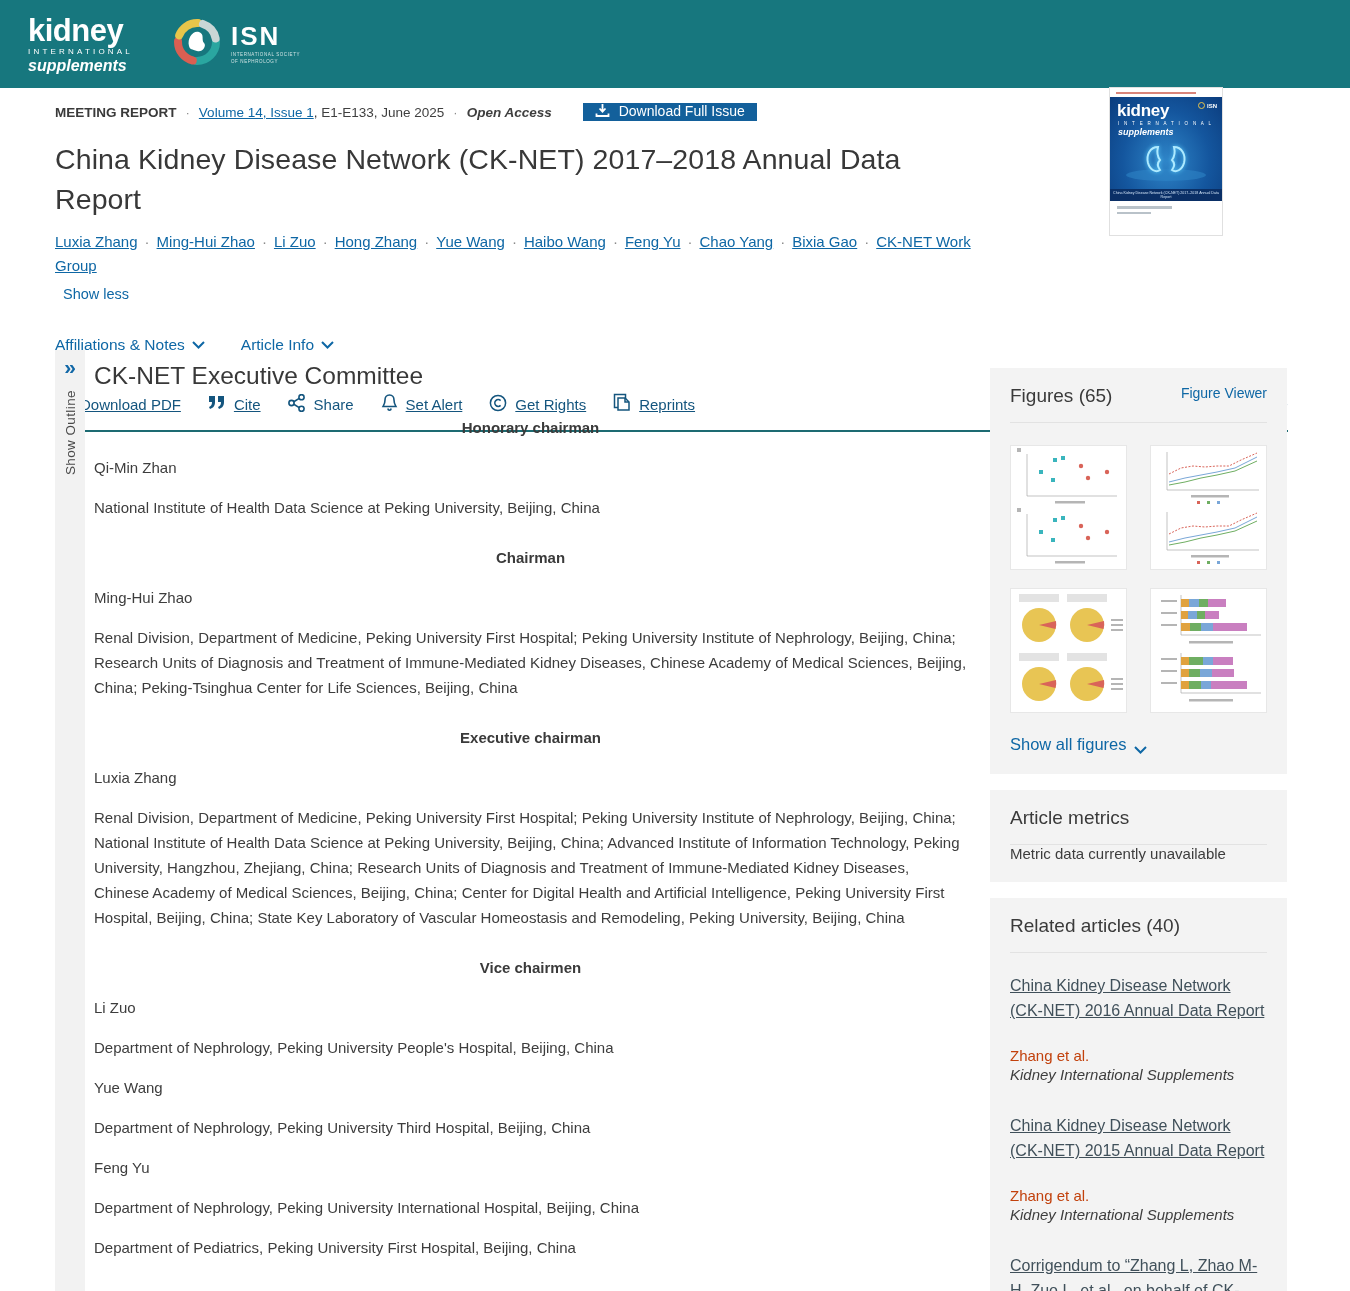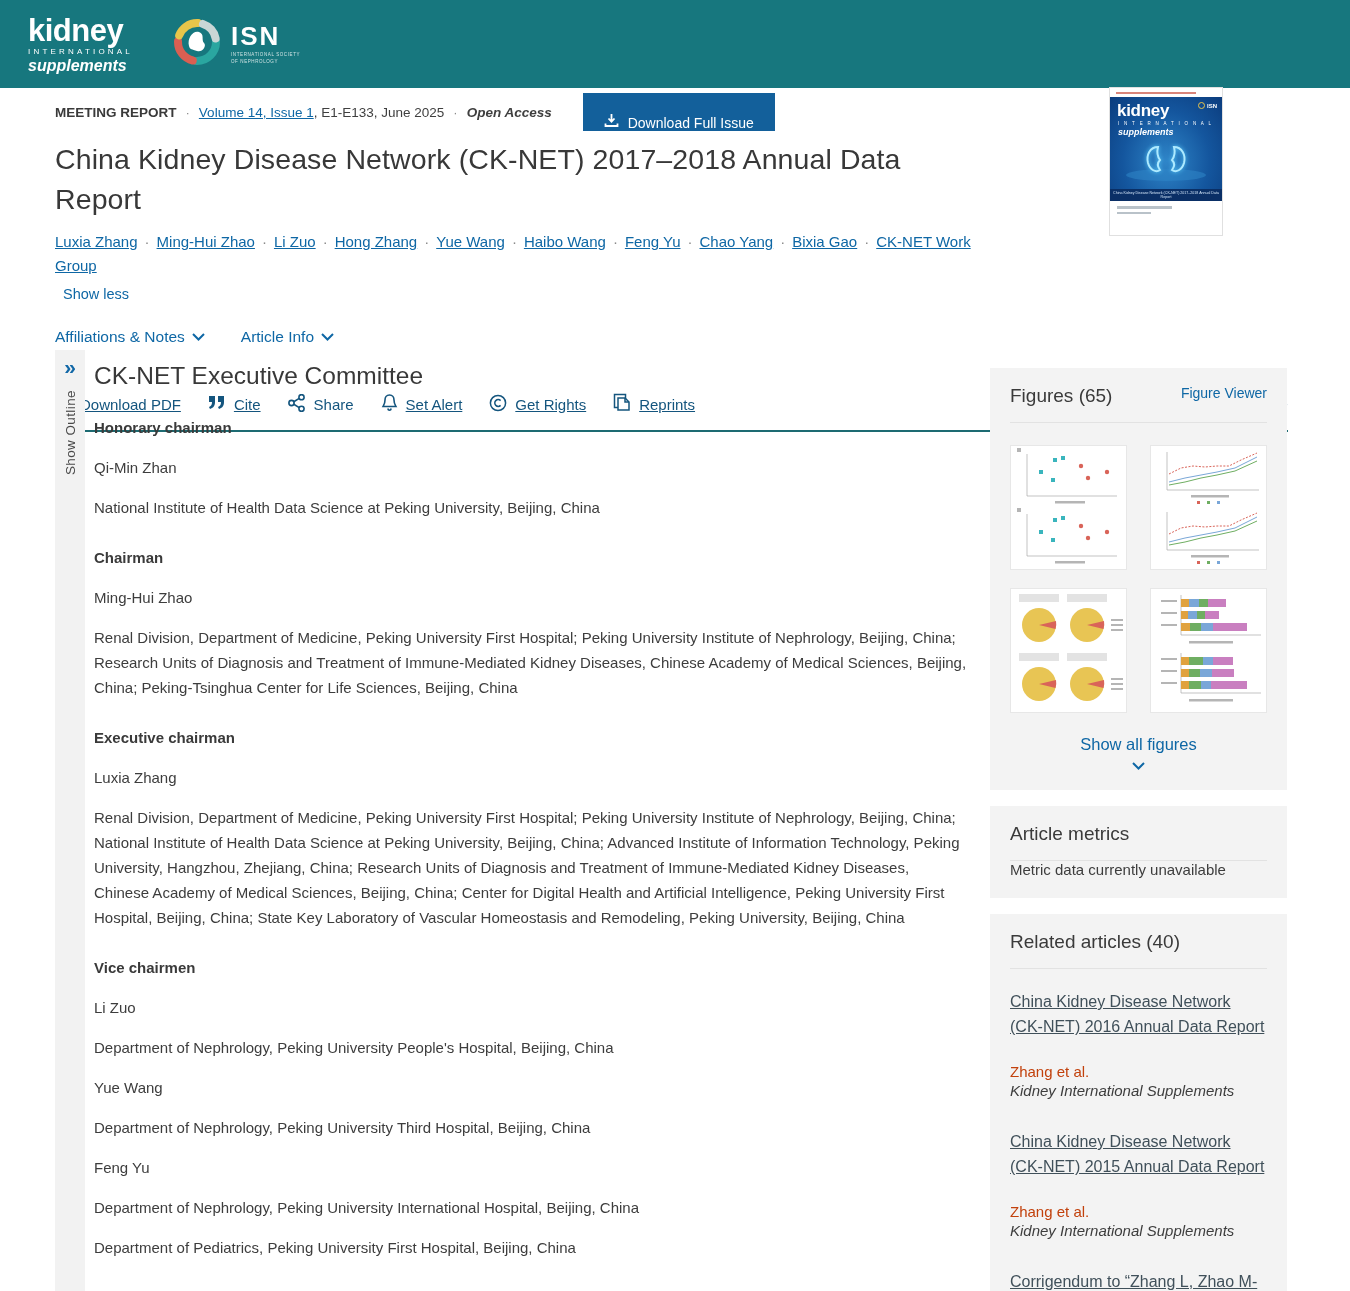--- a/index.html
+++ b/index.html
@@ -20,27 +20,27 @@
   .isn-text .abbr{ color:#fff; font-size:26px; font-weight:bold; letter-spacing:2px; line-height:1; }
   .isn-text .full{ color:#cfe3e4; font-size:4.5px; letter-spacing:0.6px; margin-top:3px; width:70px; line-height:1.4; }
   
   .art{ position:absolute; left:55px; top:88px; width:940px; }
   .meta-row{ display:flex; align-items:center; gap:9px; margin-top:9px; height:30px; }
   .type-label{ font-size:13.5px; font-weight:bold; color:var(--ink); }
   .dot{ color:#8b8b8b; font-size:13px; }
   .issue-link{ font-size:13.5px; color:var(--blue); text-decoration:underline; }
   .issue-rest{ font-size:13.5px; color:#3f3f3f; }
   .oa{ font-size:13.5px; font-weight:bold; font-style:italic; color:#3f3f3f; }
-  .dl-btn{ margin-left:22px; background:var(--btn); color:#fff; border:none; height:38px;
-    padding:0 21px; font-size:14px; font-family:inherit; display:flex; align-items:flex-end; gap:9px; cursor:pointer; }
+  .dl-btn{ margin-left:22px; background:var(--btn); color:#fff; border:none; height:18px;
+    padding:0 12px; font-size:14px; font-family:inherit; display:flex; align-items:flex-start; gap:9px; cursor:pointer; }
   h1.title{ margin-top:12px; width:880px; font-size:28.5px; font-weight:500; color:#383838; line-height:1.42; letter-spacing:0.1px; }
   .authors{ margin-top:10px; width:930px; font-size:15px; line-height:1.6; }
   .author-link{ color:var(--blue); text-decoration:underline; }
   .dot-sep{ color:#8b8b8b; margin:0 7px; }
-  .show-less{ display:inline-block; margin:8px 0 8px 8px; font-size:14.5px; color:var(--blue); }
+  .show-less{ display:inline-block; margin:8px 0 16px 8px; font-size:14.5px; color:var(--blue); }
   .toggles{ margin-top:18px; display:flex; gap:36px; }
   .toggle{ font-size:15.5px; color:var(--blue); display:flex; align-items:center; gap:7px; }
   .chev{ width:13px; height:8px; }
   .chev polyline{ fill:none; stroke:var(--blue); stroke-width:2; }
   
   .toolbar{ position:absolute; left:55px; top:393px; width:1233px; display:flex; align-items:center; }
   .tool{ display:flex; align-items:center; gap:8px; margin-right:27px; font-size:15px; color:#14557e;justify-content:center; }
   .tool .txt-u{ text-decoration:underline; color:#14557e; }
   .tool .txt{ color:#14557e; }
   .prevnext{ margin-left:auto; display:flex; align-items:center; gap:18px; font-size:15.5px; }
@@ -67,31 +67,31 @@
   .cover .foot i.w1{ width:55px; } .cover .foot i.w2{ width:34px; }
   
   .rail{ position:absolute; left:55px; top:350px; width:30px; height:941px; background:#f2f2f2; }
   .rail .expand{ display:block; text-align:center; color:#1268a7; font-size:21px; font-weight:bold; margin-top:6px; line-height:1; }
   .rail .vtext{ position:absolute; top:40px; left:50%; transform:translateX(-50%);
     writing-mode:vertical-rl; transform:translateX(-50%) rotate(180deg);
     font-size:13.5px; color:#4a4a4a; letter-spacing:0.4px; }
   .main{ position:absolute; left:94px; top:350px; width:873px; }
   .main h2{ margin-top:12px; font-size:24.5px; font-weight:500; color:#383838; }
   .main p{ font-size:15px; line-height:25px; color:#3d3d3d; margin:0 0 15px; }
-  .main p.role{ font-weight:bold; color:#3a3a3a; margin-top:25px; }
+  .main p.role{ font-weight:bold; color:#3a3a3a; margin-top:25px;text-align:center; }
   
   .sidebar{ position:absolute; left:990px; top:368px; width:297px; }
   .sbox{ background:var(--box); padding:17px 20px 20px; margin-bottom:16px; }
   .sbox .shead{ display:flex; align-items:flex-start; justify-content:space-between; }
   .sbox h3{ font-size:19px; font-weight:400; color:#3a3a3a; }
   .fig-viewer{ font-size:14px; color:var(--blue); }
   .sbox .rule{ border-top:1px solid var(--rule); margin-top:15px; }
   .thumb-grid{ margin-top:22px; display:grid; grid-template-columns:117px 117px; gap:18px 23px; }
   .thumb{ width:117px; height:125px; background:#fff; border:1px solid #e7e7e7; cursor:pointer; }
-  .showall{ margin-top:22px; display:flex; align-items:center; gap:8px; font-size:16.5px; color:var(--blue);flex-direction:column; }
+  .showall{ margin-top:22px; display:flex; align-items:flex-end; gap:8px; font-size:16.5px; color:var(--blue); }
   .metrics-msg{ font-size:15px; color:#3d3d3d; }
   .rel-item{ margin-top:20px; margin-bottom:30px; }
   .rel-title{ display:block; font-size:16px; line-height:25px; color:#40505a; text-decoration:underline; }
   .rel-authors{ margin-top:24px; font-size:15px; color:#c2410c; }
   .rel-journal{ margin-top:2px; font-size:15px; font-style:italic; color:#3d3d3d; }
 </style>
 </head>
 <body>
 
 <div class="banner">

